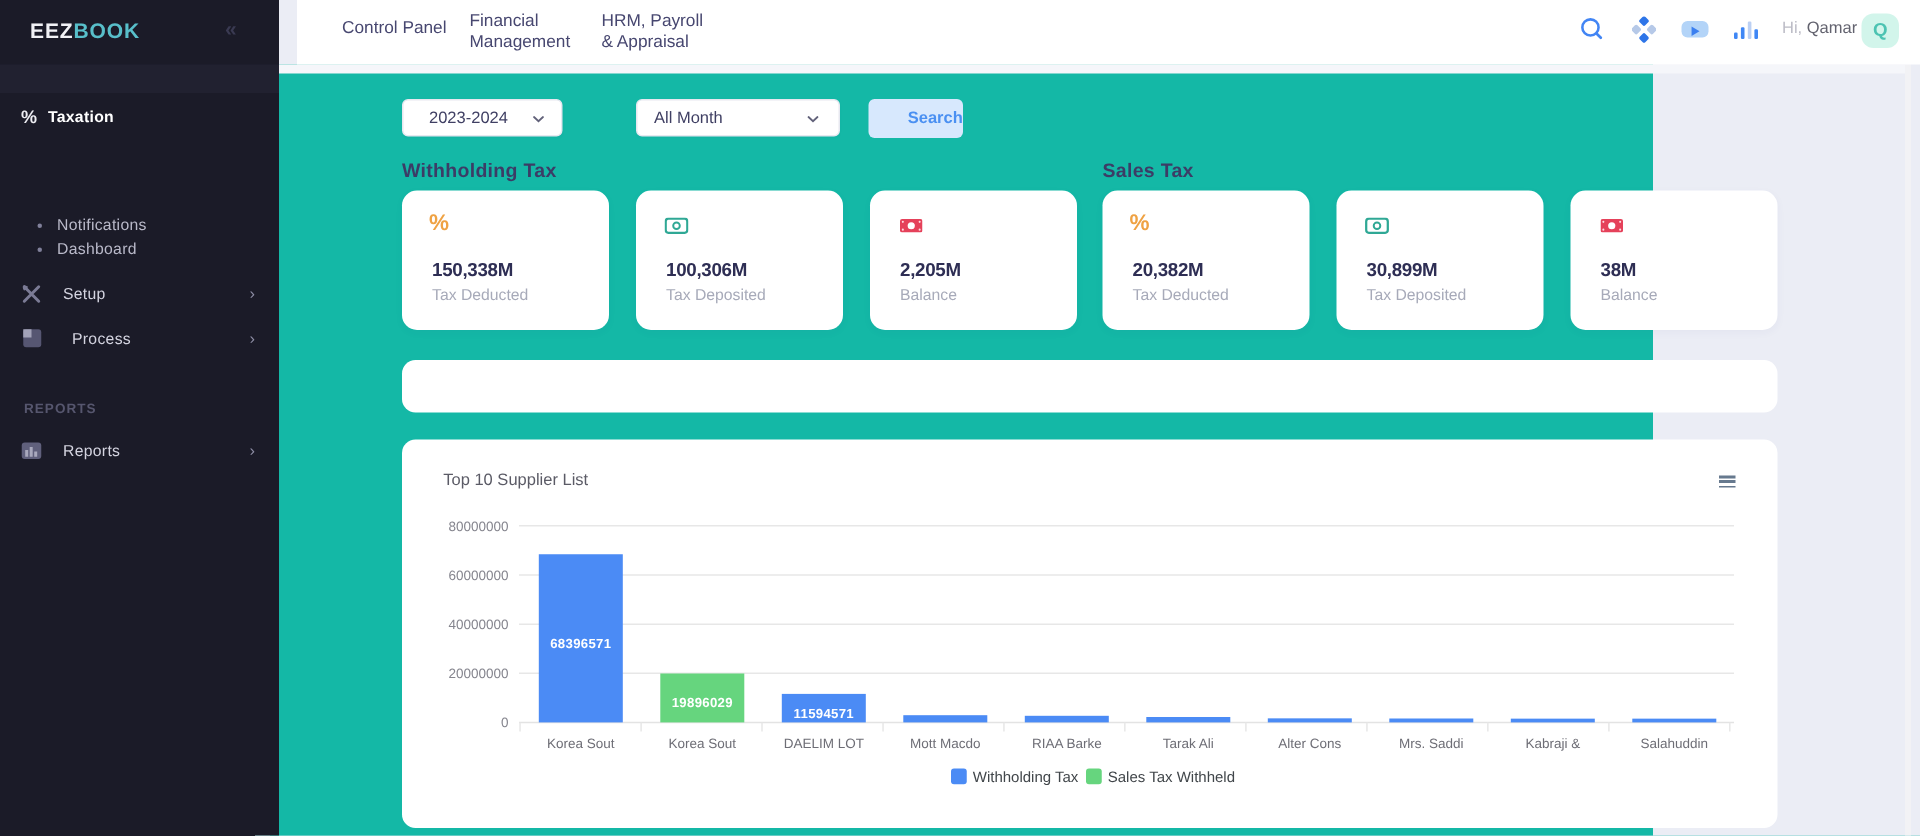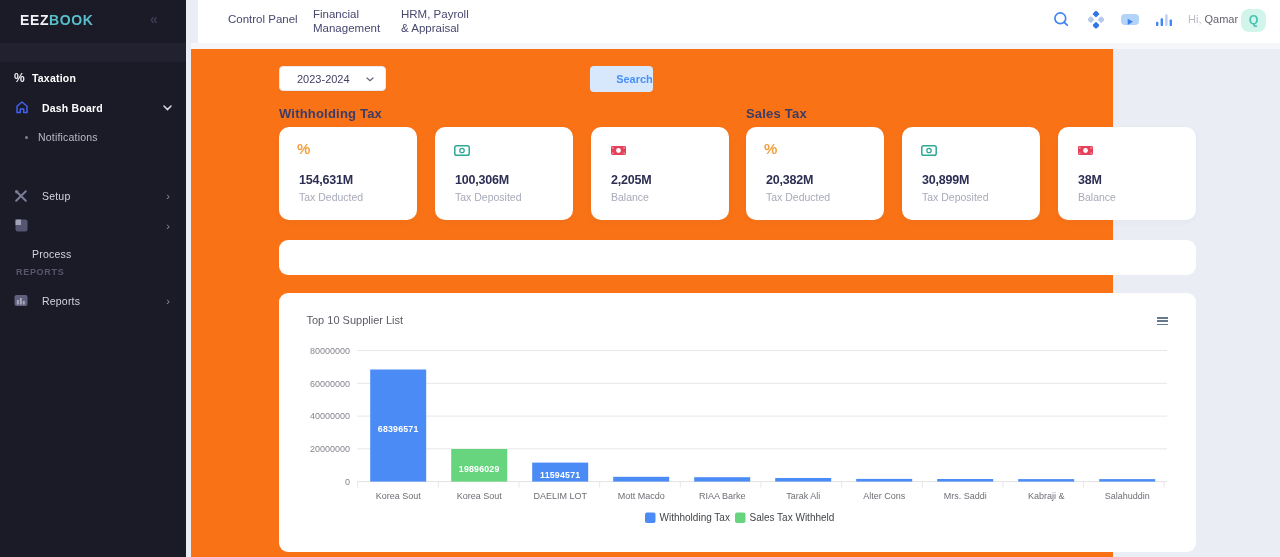--- a/index.html
+++ b/index.html
@@ -19,21 +19,21 @@
 #rep-label { position:absolute; left:16px; top:266.5px; font-size:9px; color:#56566e; letter-spacing:0.7px; font-weight:700; }
 
 
 #header { position:absolute; left:198px; top:0; width:1201px; height:43px; background:#ffffff; z-index:4; }
 .navitem { position:absolute; font-size:11.5px; color:#474770; font-weight:500; line-height:13.5px; }
 #hi { position:absolute; left:990px; top:13px; font-size:11px; color:#bcbcc6; }
 #hi b { color:#63636f; font-weight:400; }
 #avatar { position:absolute; left:1043px; top:8.5px; width:25px; height:23px; background:#d2f5eb; border-radius:8px; color:#4cc3b2; font-weight:700; font-size:12.5px; text-align:center; line-height:23px; }
 
 
-#content { position:absolute; left:191px; top:43px; width:922px; height:514px; background:#f97316; }
+#content { position:absolute; left:180px; top:43px; width:922px; height:514px; background:#14b8a6; }
 #topstrip { position:absolute; left:0; top:0; width:1094px; height:6px; background:#f5f6fa; }
 #scrollstrip { position:absolute; left:1090px; top:0; width:4px; height:514px; background:#f2f2f5; }
 .sel { position:absolute; top:23px; height:25px; padding-top:2px; background:#fff; border:1px solid #e7e8f0; border-radius:4px; font-size:11px; color:#3f3f63; line-height:21px; padding-left:12px; box-shadow:0 1px 2px rgba(30,30,80,0.03); }
 #searchbtn { position:absolute; left:399px; top:23px; width:63px; height:26px; background:#d7e8fd; border-radius:4px; color:#4a90f2; font-size:11px; font-weight:700; text-align:center; line-height:27.5px;padding-left:26px; }
 .h2 { position:absolute; top:63px; font-size:13px; font-weight:600; color:#3c3c66; letter-spacing:0.2px; }
 .card { position:absolute; top:84px; width:138px; height:93px; background:#fff; border-radius:10px; box-shadow:0 2px 6px rgba(60,60,120,0.04); }
 .card .val { position:absolute; left:20px; top:46px; font-size:12.5px; font-weight:700; color:#2e2e54; letter-spacing:-0.2px; }
 .card .lbl { position:absolute; left:20px; top:64px; font-size:10.5px; color:#a7aab9; }
 .pct { position:absolute; left:18px; top:13px; font-size:15px; font-weight:700; color:#efa243; }
 #emptybar { position:absolute; left:88px; top:196.5px; width:917px; height:35px; background:#fff; border-radius:9px; }
@@ -48,50 +48,45 @@
 <div id="sidebar">
   <div id="sb-strip"></div>
   <div id="logo"><span class="w">EEZ</span><span class="t">BOOK</span></div>
   <div id="collapse">«</div>
 
   <div class="mi" style="top:66px;">
     <div style="position:absolute;left:14px;top:50%;transform:translateY(-50%);font-size:12px;font-weight:700;color:#ededf2;">%</div>
     <span class="txt" style="left:32px;">Taxation</span>
   </div>
 
-  <div class="mi" style="top:96px;">
-    <svg style="position:absolute;left:15px;top:4px;" width="14" height="15" viewBox="0 0 14 15">
-      <path d="M2 6.2 L7 2 L12 6.2 V12.5 H8.7 V9 H5.3 V12.5 H2 Z" fill="none" stroke="#4062f0" stroke-width="1.5" stroke-linejoin="round"></path>
-    </svg>
-    <span class="txt" style="left:42px;">Dash Board</span>
-    <svg class="chev" style="right:14px;" width="9" height="6" viewBox="0 0 9 6">
-        <path d="M1 1 L4.5 4.5 L8 1" fill="none" stroke="#d6d6e0" stroke-width="1.6" stroke-linecap="round"></path>
-      </svg>
-  </div>
-
-  <div class="mi" style="top:125px;text-align:center;">
+
+  <div class="mi" style="top:138px;text-align:center;">
     <div class="dot"></div>
     <span class="txt2" style="left:38px;">Notifications</span>
+  </div>
+  <div class="mi" style="top:154px;">
+    <div class="dot"></div>
+    <span class="txt2" style="left:38px;">Dashboard</span>
   </div>
 
   <div class="mi" style="top:184px;">
     <svg style="position:absolute;left:14px;top:5px;" width="14" height="14" viewBox="0 0 14 14">
       <path d="M2.2 2.2 L11.8 11.8 M11.8 2.2 L2.2 11.8" stroke="#7b7b95" stroke-width="2" stroke-linecap="round"></path>
       <path d="M2 4.6 C0.9 3.5 0.9 1.9 2 1 L4.6 2 L4 4 Z" fill="#7b7b95"></path>
     </svg>
     <span class="txt2" style="left:42px;color:#d4d4e0;">Setup</span>
     <span class="chev">›</span>
   </div>
 
   <div class="mi" style="top:214px;">
     <svg style="position:absolute;left:15px;top:5px;" width="13" height="13" viewBox="0 0 13 13">
       <rect x="0.5" y="0.5" width="12" height="12" rx="2" fill="#565672"></rect>
       <rect x="0.5" y="0.5" width="5.5" height="5.5" fill="#a2a2b8"></rect>
     </svg>
-    <span class="txt2" style="left:32px;color:#d4d4e0;margin-top:28px;">Process</span>
+    <span class="txt2" style="left:48px;color:#d4d4e0;">Process</span>
     <span class="chev">›</span>
   </div>
 
   <div id="rep-label">REPORTS</div>
 
   <div class="mi" style="top:289px;">
     <svg style="position:absolute;left:14px;top:5px;" width="14" height="13" viewBox="0 0 14 13">
       <rect x="0.5" y="1" width="13" height="11" rx="2" fill="#60607c"></rect>
       <rect x="2.8" y="6" width="2" height="4.5" fill="#a9a9bd"></rect>
       <rect x="5.8" y="4" width="2" height="6.5" fill="#a9a9bd"></rect>
@@ -136,28 +131,31 @@
   <div id="avatar">Q</div>
 </div>
 
 <div id="content">
   <div id="topstrip"></div>
   <div id="scrollstrip"></div>
 
   <div class="sel" style="left:88px; width:107px; padding-left:17px;">2023-2024<svg style="position:absolute;right:11px;top:10px;" width="8" height="5" viewBox="0 0 8 5">
         <path d="M1 1 L4 3.8 L7 1" fill="none" stroke="#62627a" stroke-width="1.2" stroke-linecap="round"></path>
       </svg></div>
+  <div class="sel" style="left:244px; width:136px; padding-left:11px;">All Month<svg style="position:absolute;right:13px;top:10px;" width="8" height="5" viewBox="0 0 8 5">
+        <path d="M1 1 L4 3.8 L7 1" fill="none" stroke="#62627a" stroke-width="1.2" stroke-linecap="round"></path>
+      </svg></div>
   <div id="searchbtn">Search</div>
 
   <div class="h2" style="left:88px;">Withholding Tax</div>
   <div class="h2" style="left:555px;">Sales Tax</div>
 
   <div class="card" style="left:88px;">
     <div class="pct">%</div>
-    <div class="val">154,631M</div>
+    <div class="val">150,338M</div>
       <div class="lbl">Tax Deducted</div>
   </div>
   <div class="card" style="left:244px;">
     <svg style="position:absolute;left:19px;top:18px;" width="16" height="11" viewBox="0 0 16 11">
       <rect x="0.8" y="0.8" width="14.4" height="9.4" rx="1.8" fill="none" stroke="#2fa895" stroke-width="1.5"></rect>
       <circle cx="8" cy="5.5" r="2.2" fill="none" stroke="#2fa895" stroke-width="1.3"></circle>
     </svg>
     <div class="val">100,306M</div>
       <div class="lbl">Tax Deposited</div>
   </div>

